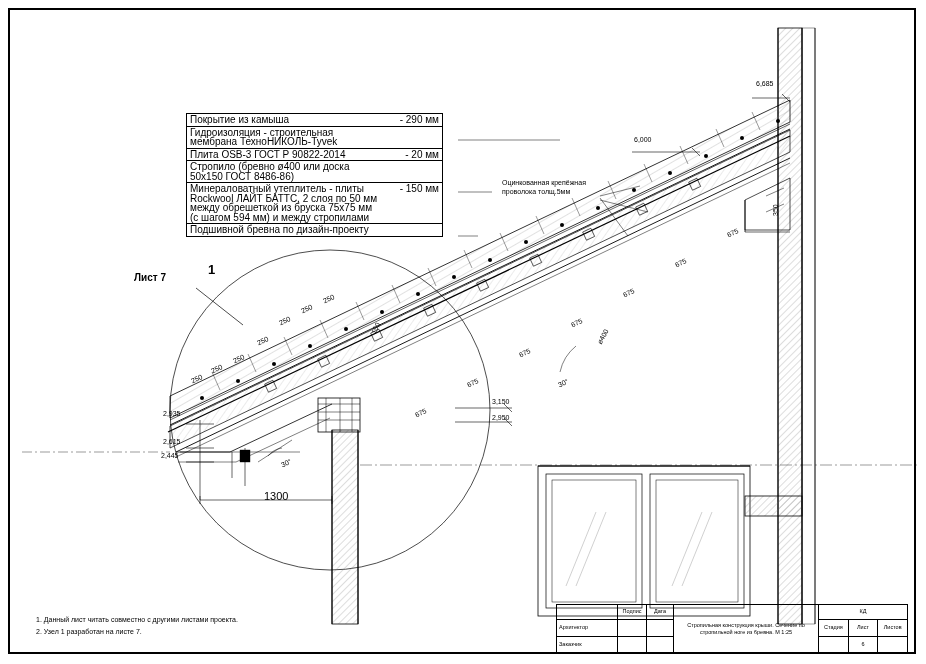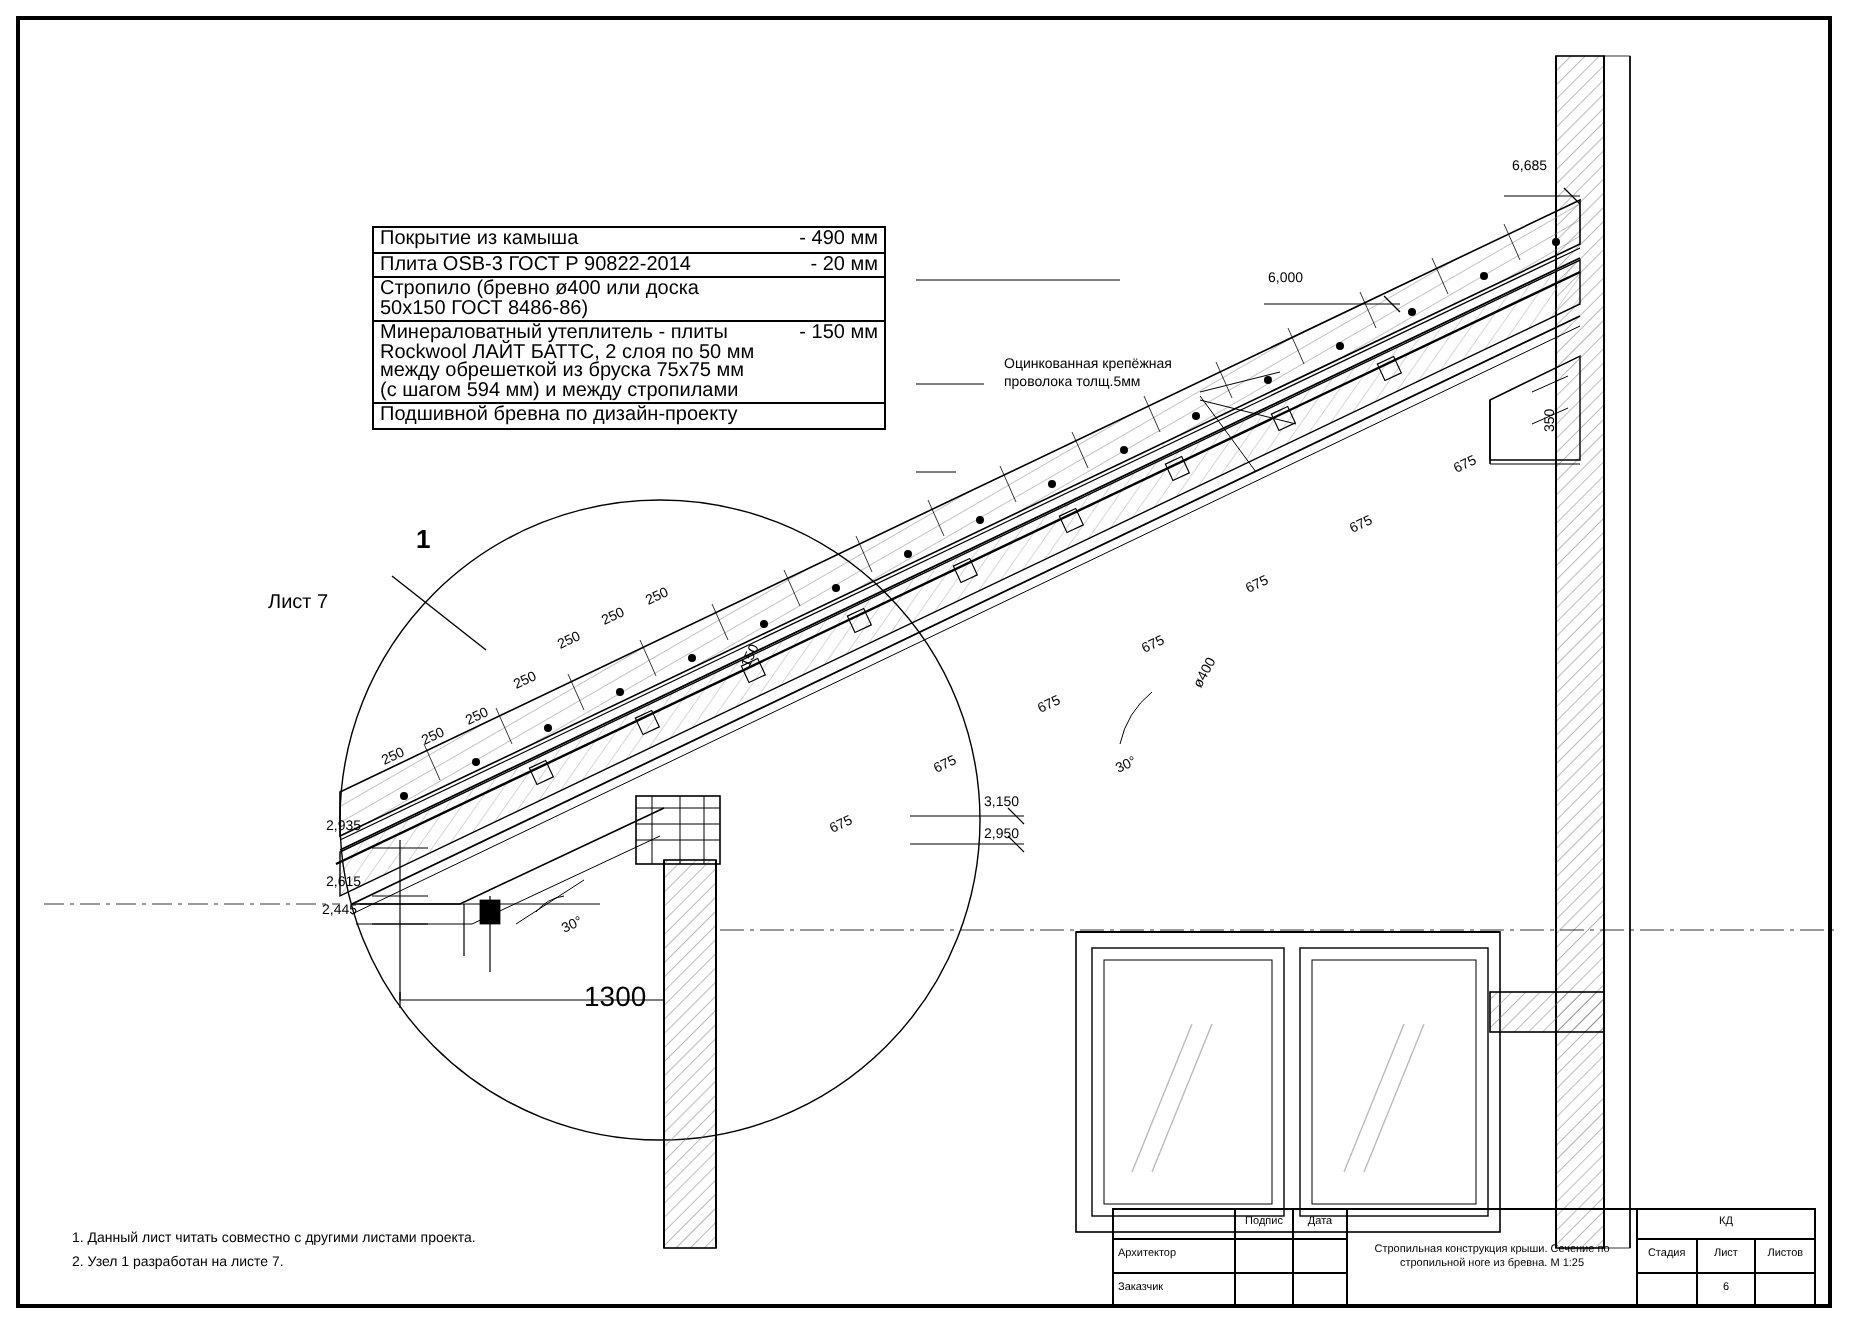--- a/index.html
+++ b/index.html
@@ -210,21 +210,25 @@
 
     <path d="M560,372 A 46 46 0 0 1 576,346" fill="none" stroke="#000" stroke-width="0.5"></path>
     <path d="M268,456 A 22 22 0 0 1 282,448" fill="none" stroke="#000" stroke-width="0.5"></path>
   </svg>
 
 
   <table id="spec">
     <tbody>
         <tr>
       <td class="lbl">Покрытие из камыша</td>
-      <td class="val">- 490 мм</td>
+      <td class="val">- 290 мм</td>
+    </tr>
+    <tr>
+      <td class="lbl">Гидроизоляция - строительная мембрана ТехноНИКОЛЬ-Tyvek</td>
+      <td class="val"></td>
     </tr>
     <tr>
       <td class="lbl">Плита OSB-3  ГОСТ Р 90822-2014</td>
       <td class="val">- 20 мм</td>
     </tr>
     <tr>
       <td class="lbl">Стропило (бревно ø400 или доска 50х150 ГОСТ 8486-86)</td>
       <td class="val"></td>
     </tr>
     <tr>
@@ -236,30 +240,30 @@
     <tr>
       <td class="lbl">Подшивной бревна по дизайн-проекту</td>
       <td class="val"></td>
     </tr>
   </tbody>
     </table>
 
   <div class="lead" style="left:502px;top:178px;">Оцинкованная крепёжная
 проволока толщ.5мм</div>
   <div class="big1" style="left:208px;top:262px;">1</div>
-  <div class="list7" style="left:134px;top:296px;">Лист 7</div>
+  <div class="list7" style="left:134px;top:272px;font-weight:bold;">Лист 7</div>
 
   <div class="dim" style="left:756px;top:80px;">6,685</div>
   <div class="dim" style="left:634px;top:136px;">6,000</div>
   <div class="dim" style="left:492px;top:398px;">3,150</div>
   <div class="dim" style="left:492px;top:414px;">2,950</div>
   <div class="dim" style="left:163px;top:410px;">2,935</div>
   <div class="dim" style="left:163px;top:438px;">2,615</div>
   <div class="dim" style="left:161px;top:452px;">2,445</div>
-  <div class="dim" style="left:292px;top:490px;font-size:14px;">1300</div>
+  <div class="dim" style="left:264px;top:490px;font-size:11px;">1300</div>
 
   <div class="dim rot" style="left:772px;top:216px;transform:rotate(-90deg);">350</div>
   <div class="dim rot" style="left:370px;top:332px;transform:rotate(-65deg);">150</div>
   <div class="dim rot" style="left:557px;top:382px;transform:rotate(-25deg);">30°</div>
   <div class="dim rot" style="left:280px;top:462px;transform:rotate(-25deg);">30°</div>
   <div class="dim rot" style="left:596px;top:342px;transform:rotate(-62deg);">ø400</div>
 
   <div class="dim rot" style="left:190px;top:378px;transform:rotate(-25deg);">250</div>
   <div class="dim rot" style="left:210px;top:368px;transform:rotate(-25deg);">250</div>
   <div class="dim rot" style="left:232px;top:358px;transform:rotate(-25deg);">250</div>

